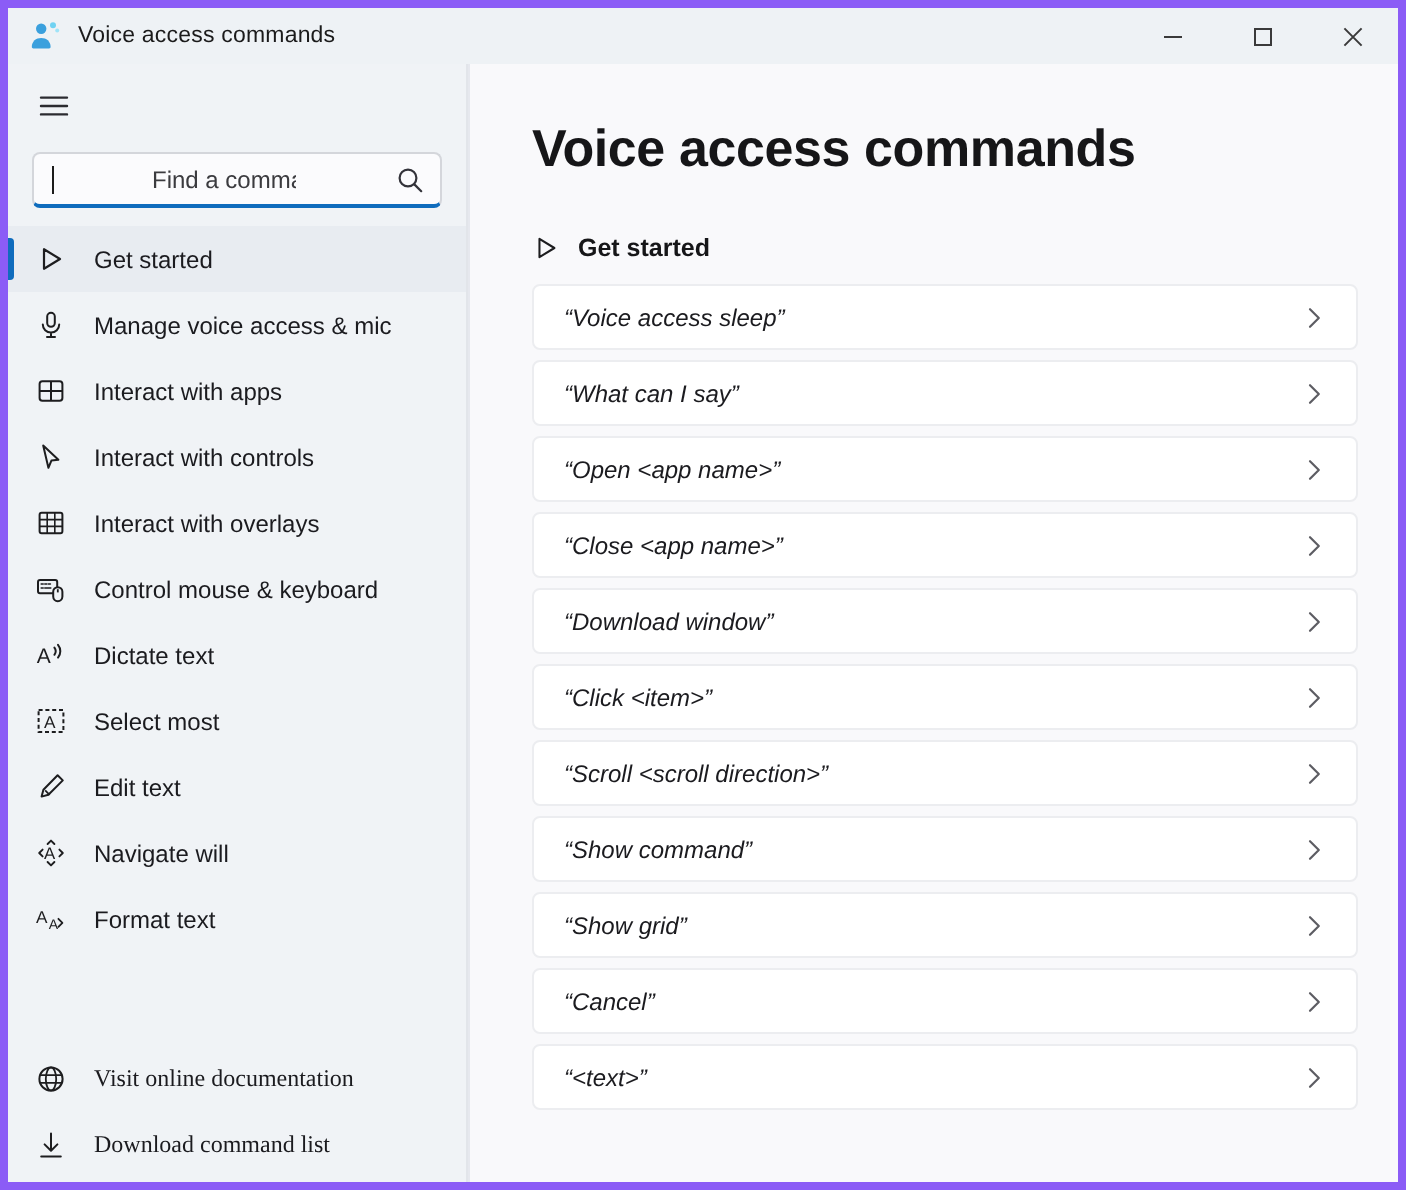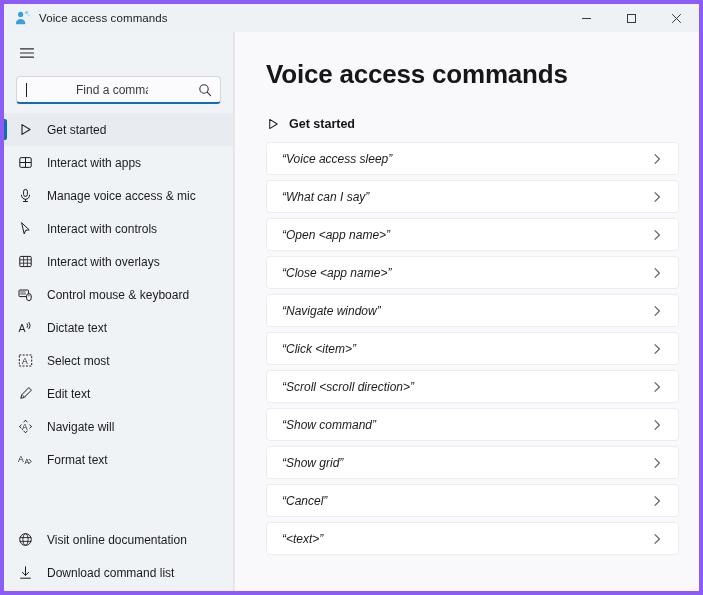--- a/index.html
+++ b/index.html
@@ -179,21 +179,21 @@
     margin-right: 13px;
     flex: none;
     color: #1d1d1f;
   }
   .nav-label {
     font-size: 12px;
     color: #1b1b1f;
     white-space: nowrap;
   }
   .nav-spacer { flex: 1; }
-  .nav-bottom { padding-bottom: 2px; }
+  .nav-bottom { padding-bottom: 2px; font-family: Liberation Serif, serif; }
 
   
   .content-outer {
     flex: 1;
     background: #f9f9fb;
     border-left: 1px solid #e6e8ee;
     position: relative;
     min-width: 0;
     overflow: hidden;
   }
@@ -336,35 +336,35 @@
             <svg width="15" height="15" viewBox="0 0 15 15">
                 <path d="M4 2.6v9.8l8-4.9z" fill="none" stroke="#1d1d1f" stroke-width="1.1" stroke-linejoin="round"></path>
               </svg>
           </span>
           <span class="nav-label">Get started</span>
         </div>
 
         <div class="nav-item">
           <span class="nav-icon">
             <svg width="15" height="15" viewBox="0 0 15 15">
+              <rect x="5.6" y="1.4" width="3.8" height="7" rx="1.9" fill="none" stroke="#1d1d1f" stroke-width="1"></rect>
+              <path d="M3.4 7.2a4.1 4.1 0 008.2 0M7.5 11.3v2.2M5.5 13.5h4" fill="none" stroke="#1d1d1f" stroke-width="1" stroke-linecap="round"></path>
+            </svg>
+          </span>
+          <span class="nav-label">Manage voice access &amp; mic</span>
+        </div>
+
+        <div class="nav-item">
+          <span class="nav-icon">
+            <svg width="15" height="15" viewBox="0 0 15 15">
               <rect x="1.8" y="2.6" width="11.4" height="9.8" rx="1.4" fill="none" stroke="#1d1d1f" stroke-width="1"></rect>
               <path d="M7.5 2.6v9.8M1.8 7.5h11.4" stroke="#1d1d1f" stroke-width="1"></path>
             </svg>
           </span>
           <span class="nav-label">Interact with apps</span>
-        </div>
-
-        <div class="nav-item">
-          <span class="nav-icon">
-            <svg width="15" height="15" viewBox="0 0 15 15">
-              <rect x="5.6" y="1.4" width="3.8" height="7" rx="1.9" fill="none" stroke="#1d1d1f" stroke-width="1"></rect>
-              <path d="M3.4 7.2a4.1 4.1 0 008.2 0M7.5 11.3v2.2M5.5 13.5h4" fill="none" stroke="#1d1d1f" stroke-width="1" stroke-linecap="round"></path>
-            </svg>
-          </span>
-          <span class="nav-label">Manage voice access &amp; mic</span>
         </div>
 
         <div class="nav-item">
           <span class="nav-icon">
             <svg width="15" height="15" viewBox="0 0 15 15">
               <path d="M3.6 1.7l7.6 7.2-3.5.4-1.5 3.6z" fill="none" stroke="#1d1d1f" stroke-width="1" stroke-linejoin="round"></path>
             </svg>
           </span>
           <span class="nav-label">Interact with controls</span>
         </div>
@@ -513,21 +513,21 @@
           <div class="cmd-item">
             <span class="cmd-label">“Close &lt;app name&gt;”</span>
             <span class="chev">
               <svg width="14" height="14" viewBox="0 0 14 14">
                   <path d="M5 2.6L9.4 7 5 11.4" fill="none" stroke="currentColor" stroke-width="1.1" stroke-linecap="round" stroke-linejoin="round"></path>
                 </svg>
             </span>
           </div>
 
           <div class="cmd-item">
-            <span class="cmd-label">“Navigate window”</span>
+            <span class="cmd-label">“Download window”</span>
             <span class="chev">
               <svg width="14" height="14" viewBox="0 0 14 14">
                   <path d="M5 2.6L9.4 7 5 11.4" fill="none" stroke="currentColor" stroke-width="1.1" stroke-linecap="round" stroke-linejoin="round"></path>
                 </svg>
             </span>
           </div>
 
           <div class="cmd-item">
             <span class="cmd-label">“Click &lt;item&gt;”</span>
             <span class="chev">

